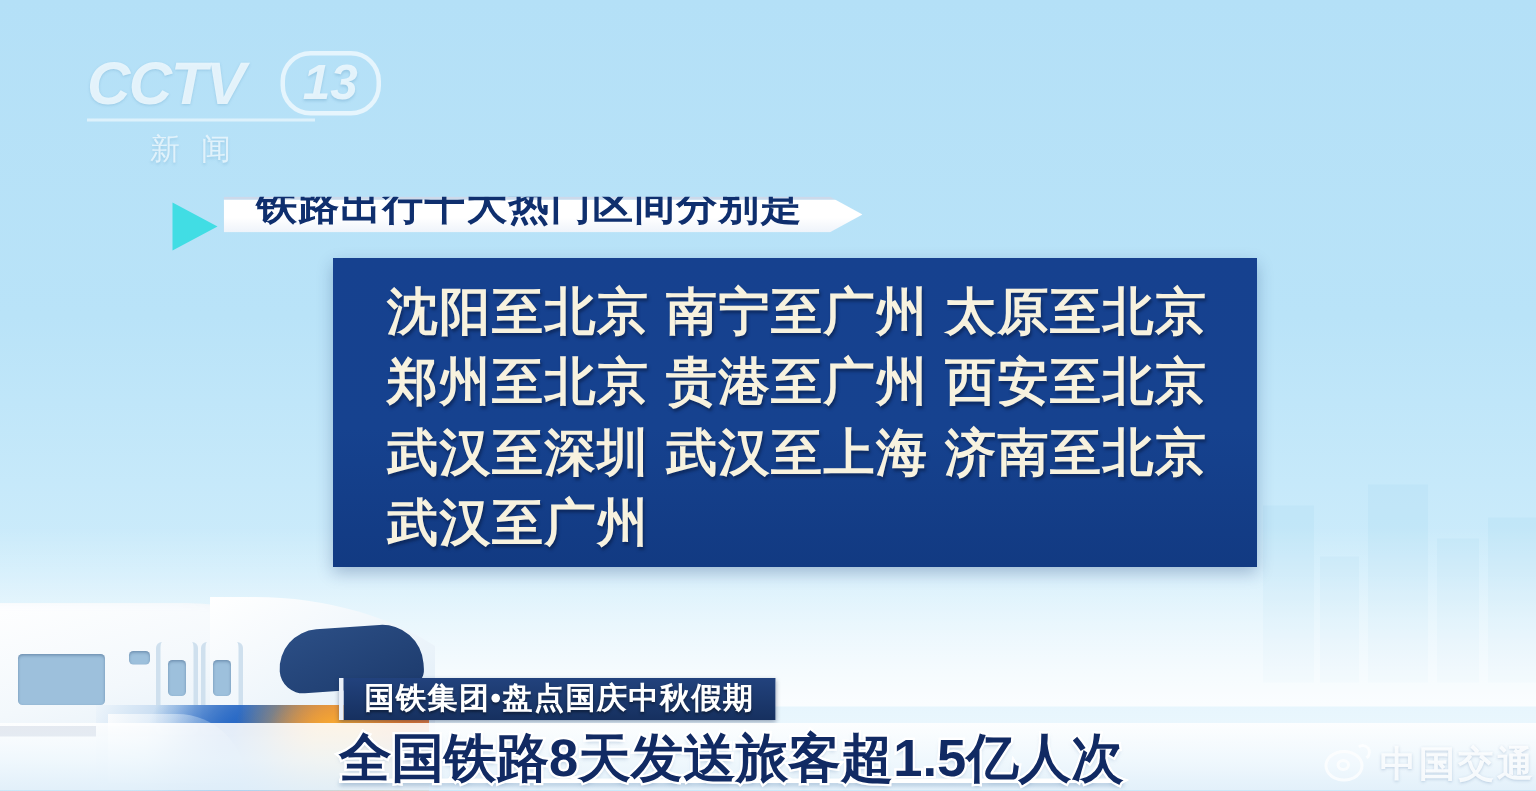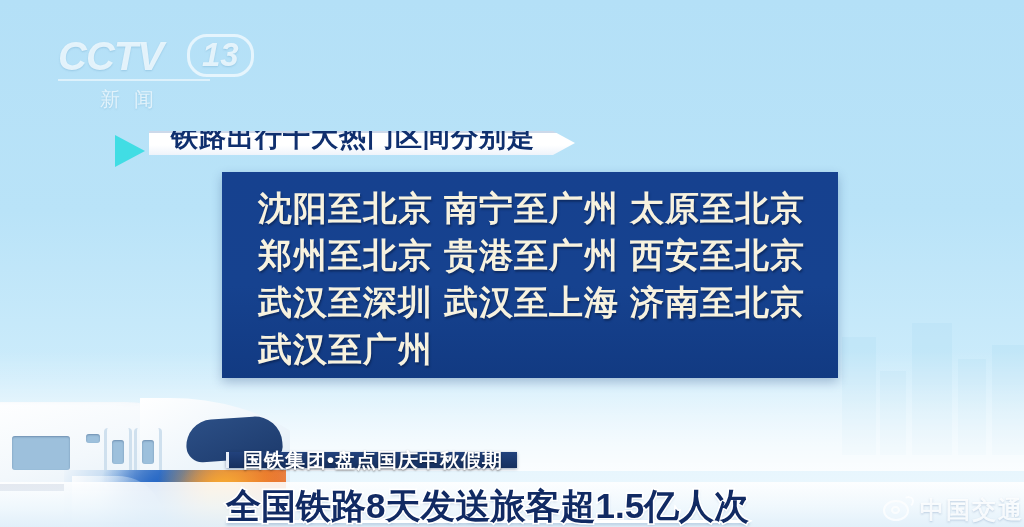--- a/index.html
+++ b/index.html
@@ -144,21 +144,21 @@
     opacity:.96;
   }
   #swirl::after{
     content:""; position:absolute; left:8px; top:6px; width:92px; height:46px;
     background:linear-gradient(115deg,rgba(255,255,255,.85) 0%,rgba(210,230,248,.35) 55%,rgba(255,255,255,0) 100%);
     border-radius:0 60px 0 0;
   }
 
   
   #sub-banner{
-    position:absolute; left:226px; top:452px; height:16px;
+    position:absolute; left:226px; top:452px; height:28px;
     display:flex; align-items:center; padding:0 14px;
     background:linear-gradient(180deg,#22427d 0%, #16305f 100%);
     border-left:3px solid #e8eef7;
     box-shadow:0 1px 3px rgba(20,40,80,.4);
   }
   #sub-banner-text{
     font-family:"Liberation Sans","DejaVu Sans", sans-serif;
     font-weight:bold; font-size:20px; line-height:1; color:#ffffff;
     letter-spacing:1px; white-space:nowrap;
     text-shadow:0 1px 2px rgba(0,0,0,.45);

